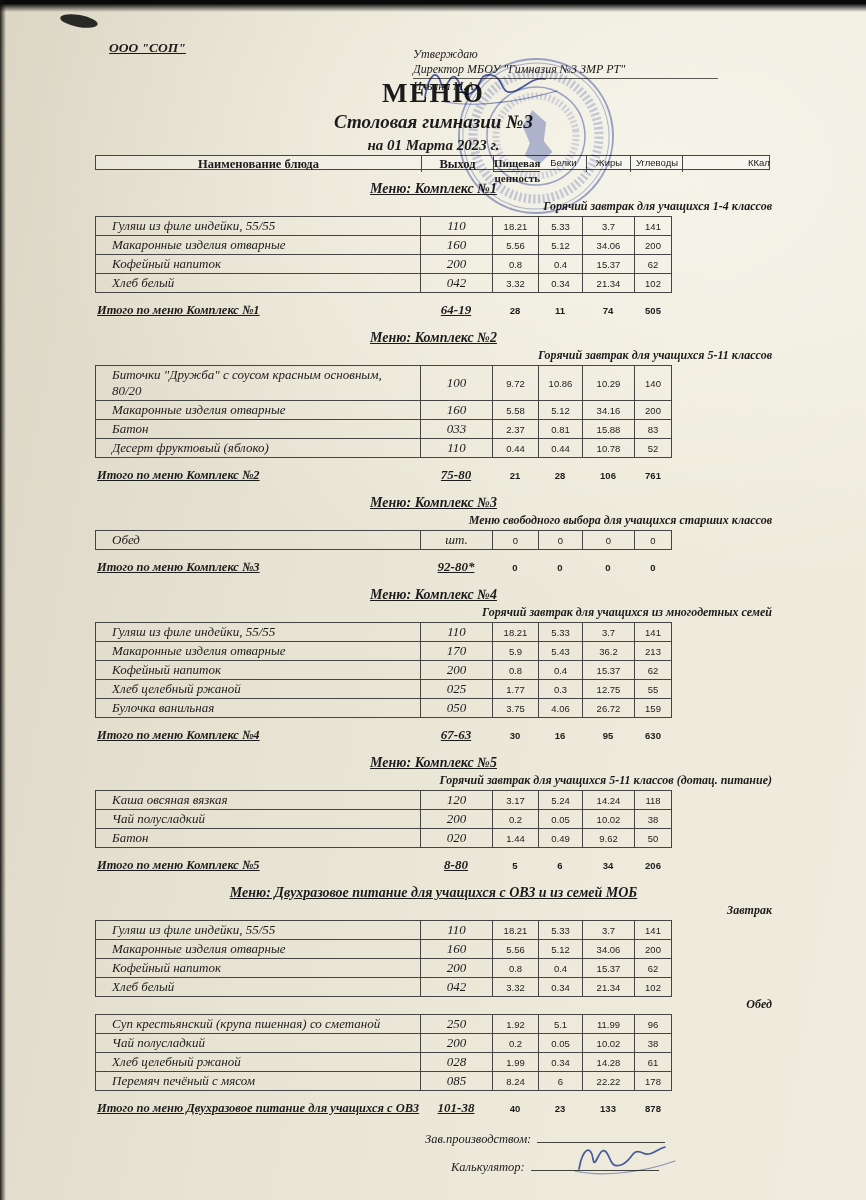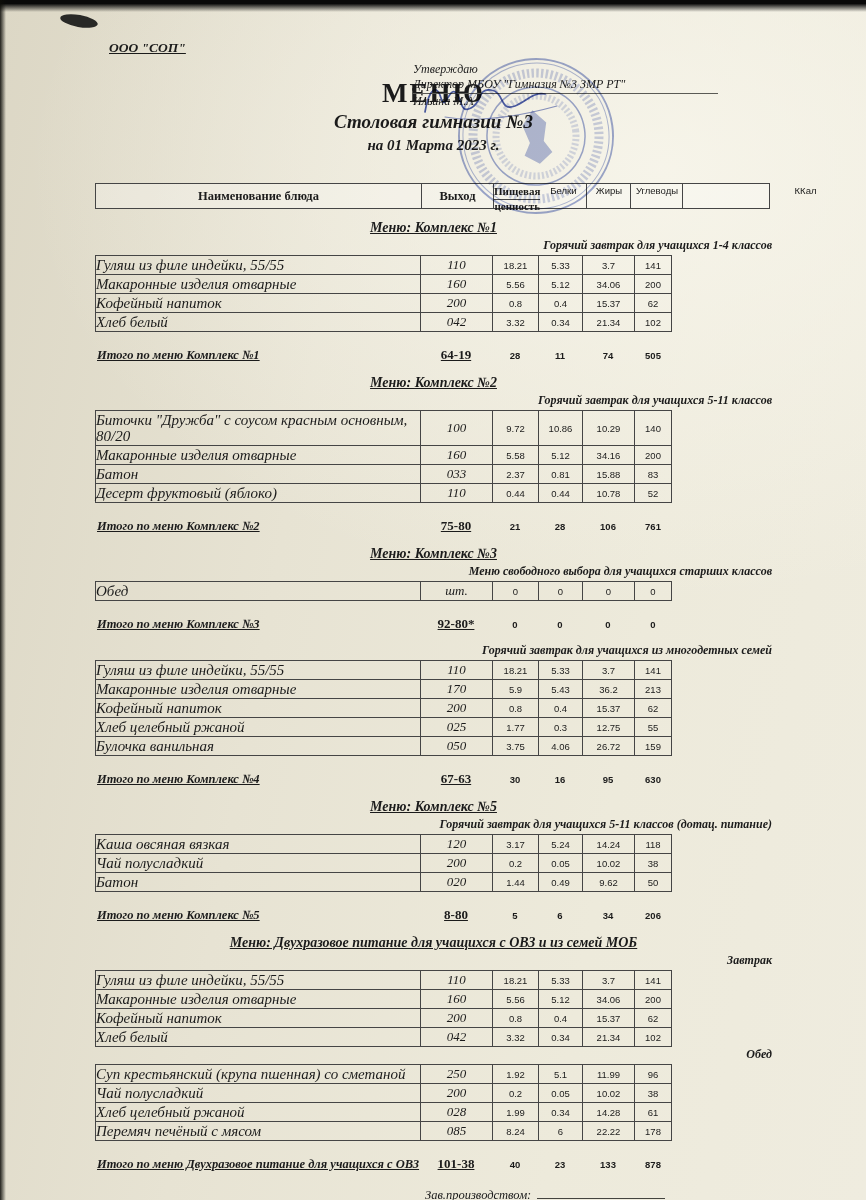--- a/index.html
+++ b/index.html
@@ -15,71 +15,71 @@
   .edge-left{position:absolute;top:0;left:0;width:6px;height:100%;
     background:linear-gradient(90deg,rgba(14,14,10,.9),rgba(14,14,10,0));}
   .corner-blob{position:absolute;top:15px;left:60px;width:38px;height:12px;background:#141414;
     border-radius:50%;transform:rotate(10deg);opacity:.9}
 
   .content{position:absolute;left:95px;top:40px;width:677px}
 
   .org{margin-left:14px;font-weight:bold;font-style:italic;font-size:13.5px;
     text-decoration:underline;width:fit-content}
 
-  .approve{position:absolute;left:318px;top:22px;width:305px;font-style:italic;
+  .approve{position:absolute;left:318px;top:7px;width:305px;font-style:italic;
     font-size:12px;line-height:15px}
   .ap-line2{border-bottom:1px solid #5a5a55;padding-bottom:1px}
   .ap-line3{padding-right:46px;margin-top:0}
   .sig-top{position:absolute;left:4px;top:14px;mix-blend-mode:multiply}
 
   .stamp{position:absolute;left:355px;top:12px;mix-blend-mode:multiply;transform:rotate(-8deg)}
 
   .title{margin-top:22px;text-align:center;font-weight:bold;font-size:27px;
     line-height:30px;letter-spacing:2px}
   .subtitle{margin-top:2px;text-align:center;font-weight:bold;font-style:italic;
     font-size:19px;line-height:24px}
   .dateline{margin-top:2px;text-align:center;font-weight:bold;font-style:italic;
     font-size:15px;line-height:19px}
 
   
-  .hdr{margin-top:28px;display:grid;grid-template-columns:325px 72px 276px;
-    width:675px;border:1px solid #454545;height:26px;background:rgba(255,255,255,.25)}
+  .hdr{margin-top:0;display:grid;grid-template-columns:325px 72px 276px;
+    width:675px;border:1px solid #454545;height:15px;background:rgba(255,255,255,.25)}
   .h-name,.h-out{display:flex;align-items:center;justify-content:center;
     font-weight:bold;font-size:12.5px}
   .h-out{border-left:1px solid #454545}
   .h-nutr{border-left:1px solid #454545;display:flex;flex-direction:row}
   .h-ntop{height:16px;border-bottom:1px solid #454545;text-align:center;
     font-weight:bold;font-size:11px;line-height:15px}
   .h-ncols{display:grid;grid-template-columns:46px 44px 52px 134px;flex:1}
   .h-ncols div{font-size:9.5px;line-height:14px;text-align:center;
     font-family:"Liberation Sans",sans-serif}
   .h-ncols div + div{border-left:1px solid #454545}
-  .h-ncols div:last-child{text-align:right;padding-left:18px}
+  .h-ncols div:last-child{text-align:center;padding-left:18px}
 
   
   .menu-section{margin-top:10px}
   .section-title{text-align:center;font-weight:bold;font-style:italic;font-size:14px;
     line-height:17px;text-decoration:underline;margin-bottom:2px}
   .group-heading{text-align:right;font-weight:bold;font-style:italic;font-size:12px;
     line-height:15px;margin-bottom:2px}
 
   .rows{width:577px;border-bottom:1px solid #454545}
   .dish-row{display:grid;grid-template-columns:325px 72px 46px 44px 52px 38px;width:577px}
   .dish-row > div{border-left:1px solid #454545;border-top:1px solid #454545;min-height:18px}
   .dish-row > div:last-child{border-right:1px solid #454545}
-  .c-name{font-style:italic;font-size:15px;line-height:16px;padding:1px 0}
+  .c-name{font-style:italic;font-size:13px;line-height:16px;padding:1px 16px}
   .c-out{font-style:italic;font-size:13px;display:flex;align-items:center;justify-content:center}
   .c-num{font-family:"Liberation Sans",sans-serif;font-size:9.5px;
     display:flex;align-items:center;justify-content:center}
 
   .total-row{display:grid;grid-template-columns:325px 72px 46px 44px 52px 38px;
-    width:577px;margin-top:14px;min-height:18px;align-items:center}
+    width:577px;margin-top:8px;min-height:18px;align-items:center}
   .t-name{font-weight:bold;font-style:italic;font-size:12.5px;text-decoration:underline;
     padding-left:2px;white-space:nowrap}
-  .t-out{font-weight:bold;font-size:13px;text-decoration:underline;
+  .t-out{font-weight:bold;font-style:italic;font-size:13px;text-decoration:underline;
     text-align:center}
   .t-num{font-family:"Liberation Sans",sans-serif;font-weight:bold;font-size:9.5px;
     text-align:center}
 
   
   .footer{margin-top:14px;margin-left:330px;font-style:italic;font-size:12.5px}
   .f-line{position:relative}
   .blank-line{display:inline-block;width:128px;border-bottom:1px solid #44443f;
     height:12px;margin-left:6px;vertical-align:baseline}
   .sig-bottom{position:absolute;left:118px;top:-22px;mix-blend-mode:multiply}
@@ -262,20 +262,21 @@
     <div class="total-row">
       <div class="t-name">Итого по меню Комплекс №3</div>
       <div class="t-out">92-80*</div>
       <div class="t-num t-p">0</div>
       <div class="t-num t-f">0</div>
       <div class="t-num t-c">0</div>
       <div class="t-num t-k">0</div>
     </div>
   </section>
         <section class="menu-section">
+    <div class="section-title">Меню: Комплекс №4</div>
     <div class="groups">
             <div class="group">
     <div class="group-heading">Горячий завтрак для учащихся из многодетных семей</div>
     <div class="rows">
                 <div class="dish-row">
     <div class="c-name">Гуляш из филе индейки, 55/55</div>
     <div class="c-out">110</div>
     <div class="c-num c-p">18.21</div>
     <div class="c-num c-f">5.33</div>
     <div class="c-num c-c">3.7</div>

